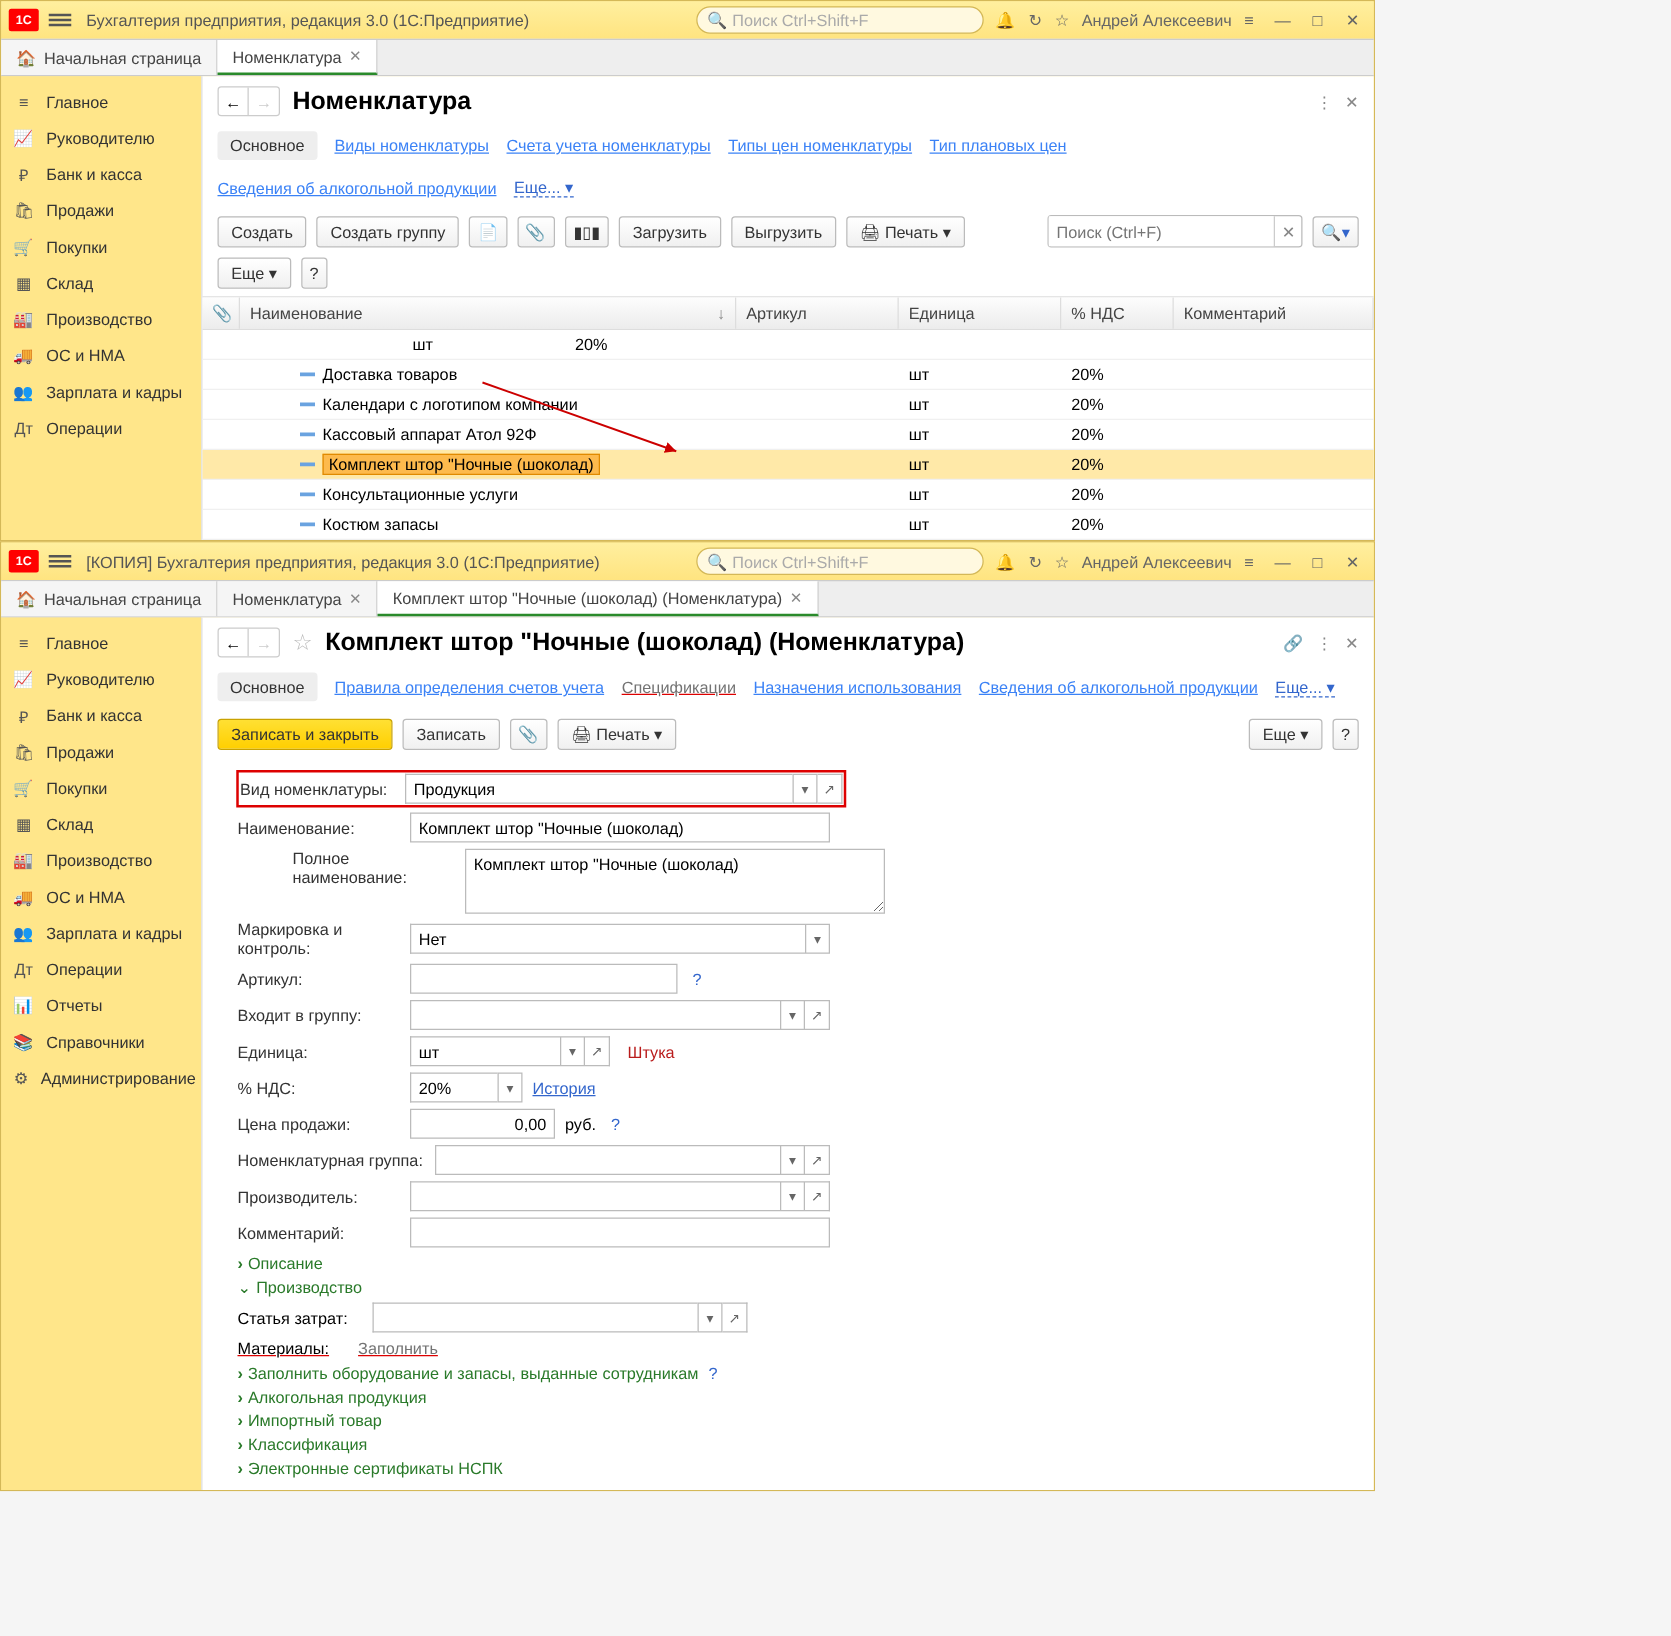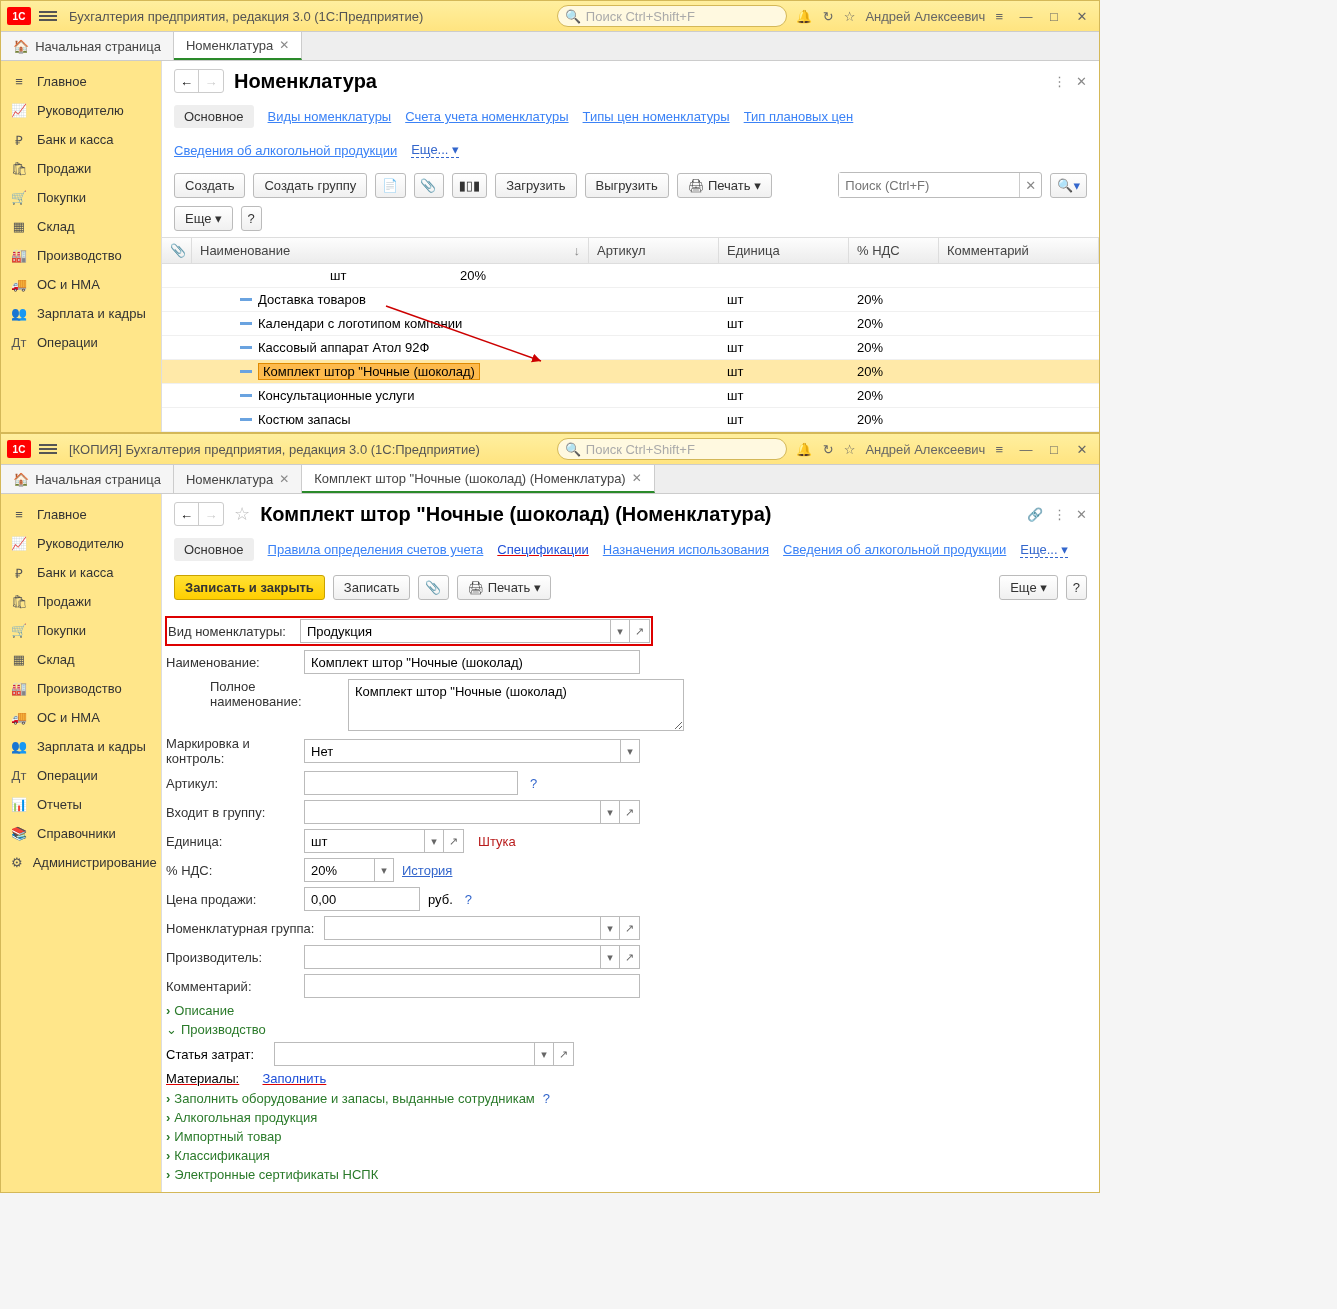--- a/index.html
+++ b/index.html
@@ -30,21 +30,21 @@
 .nav-arrows span:first-child{border-right:1px solid #ccc;}
 .page-title{font-size:20px;font-weight:bold;}
 .head-tools{margin-left:auto;display:flex;gap:10px;color:#888;}
 .subnav{display:flex;gap:14px;padding:4px 12px 8px;align-items:center;flex-wrap:wrap;}
 .subnav .tab{color:#3b82f6;text-decoration:underline;cursor:pointer;}
 .subnav .tab.active{background:#eee;color:#333;text-decoration:none;padding:4px 10px;border-radius:3px;}
 .dotted{color:#3366cc;border-bottom:1px dashed #3366cc;cursor:pointer;}
 .toolbar{display:flex;gap:8px;padding:6px 12px;align-items:center;flex-wrap:wrap;}
 .btn{border:1px solid #bbb;background:linear-gradient(#fff,#f0f0f0);padding:4px 10px;border-radius:3px;cursor:pointer;color:#333;}
 .btn.icon-only{padding:4px 6px;}
-.btn.yellow{background:linear-gradient(#ffe033,#ffcf00);border-color:#c9a200;font-weight:bold;}
+.btn.yellow{background:linear-gradient(#ffe033,#ffcf00);border-color:#c9a200;font-weight:normal;}
 .toolbar .spacer{flex:1;}
 .search-box{display:flex;border:1px solid #bbb;border-radius:3px;height:26px;}
 .search-box input{border:none;padding:0 6px;width:180px;outline:none;}
 .search-box .x{width:22px;border-left:1px solid #ccc;display:flex;align-items:center;justify-content:center;color:#888;cursor:pointer;}
 .table{border-top:1px solid #ddd;}
 .thead{display:flex;background:linear-gradient(#fdfdfd,#ececec);border-bottom:1px solid #ddd;height:26px;align-items:center;color:#444;}
 .th{padding:0 8px;border-right:1px solid #ddd;height:100%;display:flex;align-items:center;}
 .col-clip{width:30px;}
 .col-name{flex:1;}
 .col-art{width:130px;}
@@ -53,40 +53,40 @@
 .col-comm{width:160px;}
 .trow{display:flex;height:24px;align-items:center;border-bottom:1px solid #f0f0f0;}
 .trow.sel{background:#ffe9a8;}
 .trow.sel .cell-name{color:#000;}
 .cell{padding:0 8px;}
 .cell-name{flex:1;display:flex;align-items:center;gap:6px;}
 .cell-name .dash{width:12px;height:3px;background:#6aa3e0;margin-left:40px;}
 .trow.sel .cell-name .dash{margin-left:40px;}
 .trow.sel .namebox{background:#fdba4d;border:1px solid #e08a00;padding:0 4px;}
 .sort-arrow{margin-left:auto;color:#888;}
-.form{padding:6px 4px;}
+.form{padding:6px 28px;}
 .form-row{display:flex;align-items:center;margin:5px 0;gap:8px;}
 .form-label{width:130px;color:#333;}
 .form-input{border:1px solid #bbb;height:24px;padding:0 6px;background:#fff;}
 .form-input.w300{width:310px;}
 .form-input.textarea{height:52px;width:336px;padding:4px 6px;}
 .combo{display:flex;}
 .combo .form-input{border-right:none;}
 .combo .cbtn{width:20px;height:24px;border:1px solid #bbb;display:flex;align-items:center;justify-content:center;cursor:pointer;color:#666;font-size:11px;}
 .combo .cbtn+.cbtn{border-left:none;}
 .hint{color:#b91c1c;margin-left:6px;}
 .link{color:#3366cc;text-decoration:underline;cursor:pointer;}
 .q{color:#3366cc;cursor:pointer;margin-left:4px;}
 .expander{color:#2a7a2a;cursor:pointer;display:flex;align-items:center;gap:4px;margin:4px 0;}
 .expander.open::before{content:"⌄";}
 .expander.closed::before{content:"›";font-weight:bold;}
 .red-outline{outline:2px solid #d00;outline-offset:-1px;}
 svg.arrow-line{position:absolute;pointer-events:none;}
 .window2{margin-top:0;}
-.underline-red{text-decoration:underline;text-decoration-color:#d00;color:#1d4ed8;cursor:pointer;}
+.underline-red{text-decoration:underline;text-decoration-color:#d00;color:#737373;cursor:pointer;}
 </style>
 </head>
 <body>
 
 <div class="window" style="width:1100px;">
   <div class="titlebar">
     <div class="logo">1C</div>
     <div class="burger">
         <span></span>
         <span></span>
@@ -465,21 +465,21 @@
         <div class="form-row">
             <div class="form-label">% НДС:</div>
           <div class="combo">
               <input class="form-input" style="width: 70px;" value="20%">
               <div class="cbtn">▾</div>
             </div>
           <span class="link">История</span>
           </div>
         <div class="form-row">
             <div class="form-label">Цена продажи:</div>
-          <input class="form-input" style="width: 116px; " value="0,00">
+          <input class="form-input" style="width: 116px; text-align: right;" value="0,00">
           <span>руб.</span>
             <span class="q">?</span>
           </div>
         <div class="form-row">
             <div class="form-label" style="width:150px;">Номенклатурная группа:</div>
           <div class="combo">
               <input class="form-input" style="width: 276px;">
               <div class="cbtn">▾</div>
               <div class="cbtn">↗</div>
             </div>

